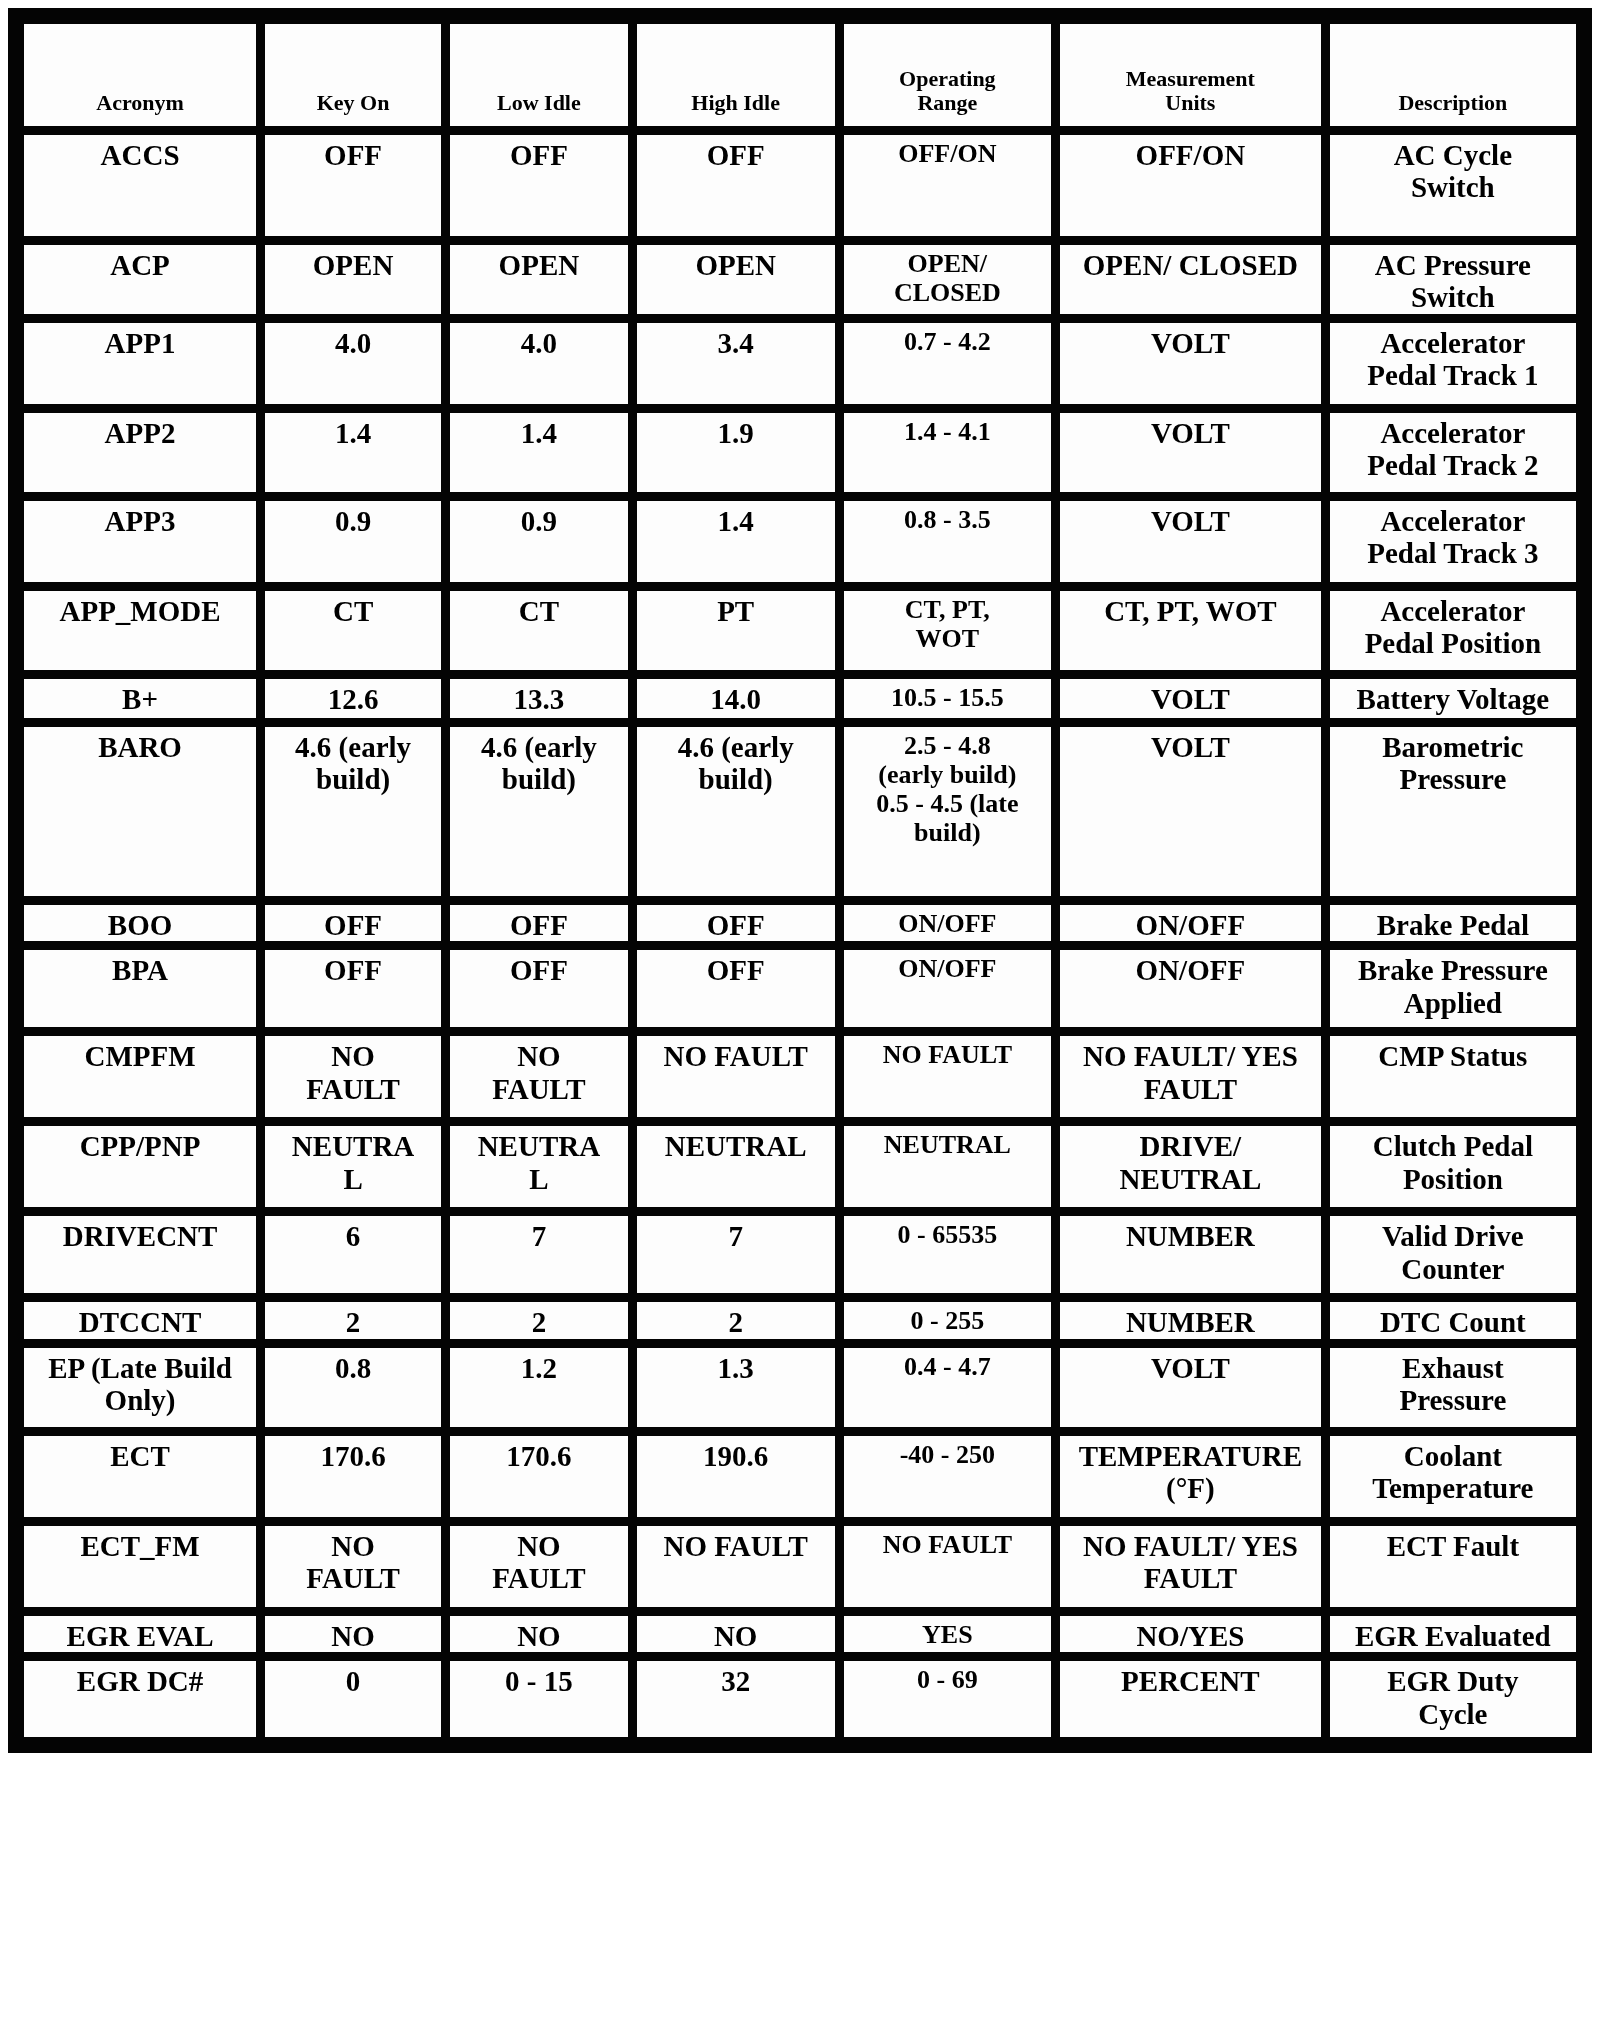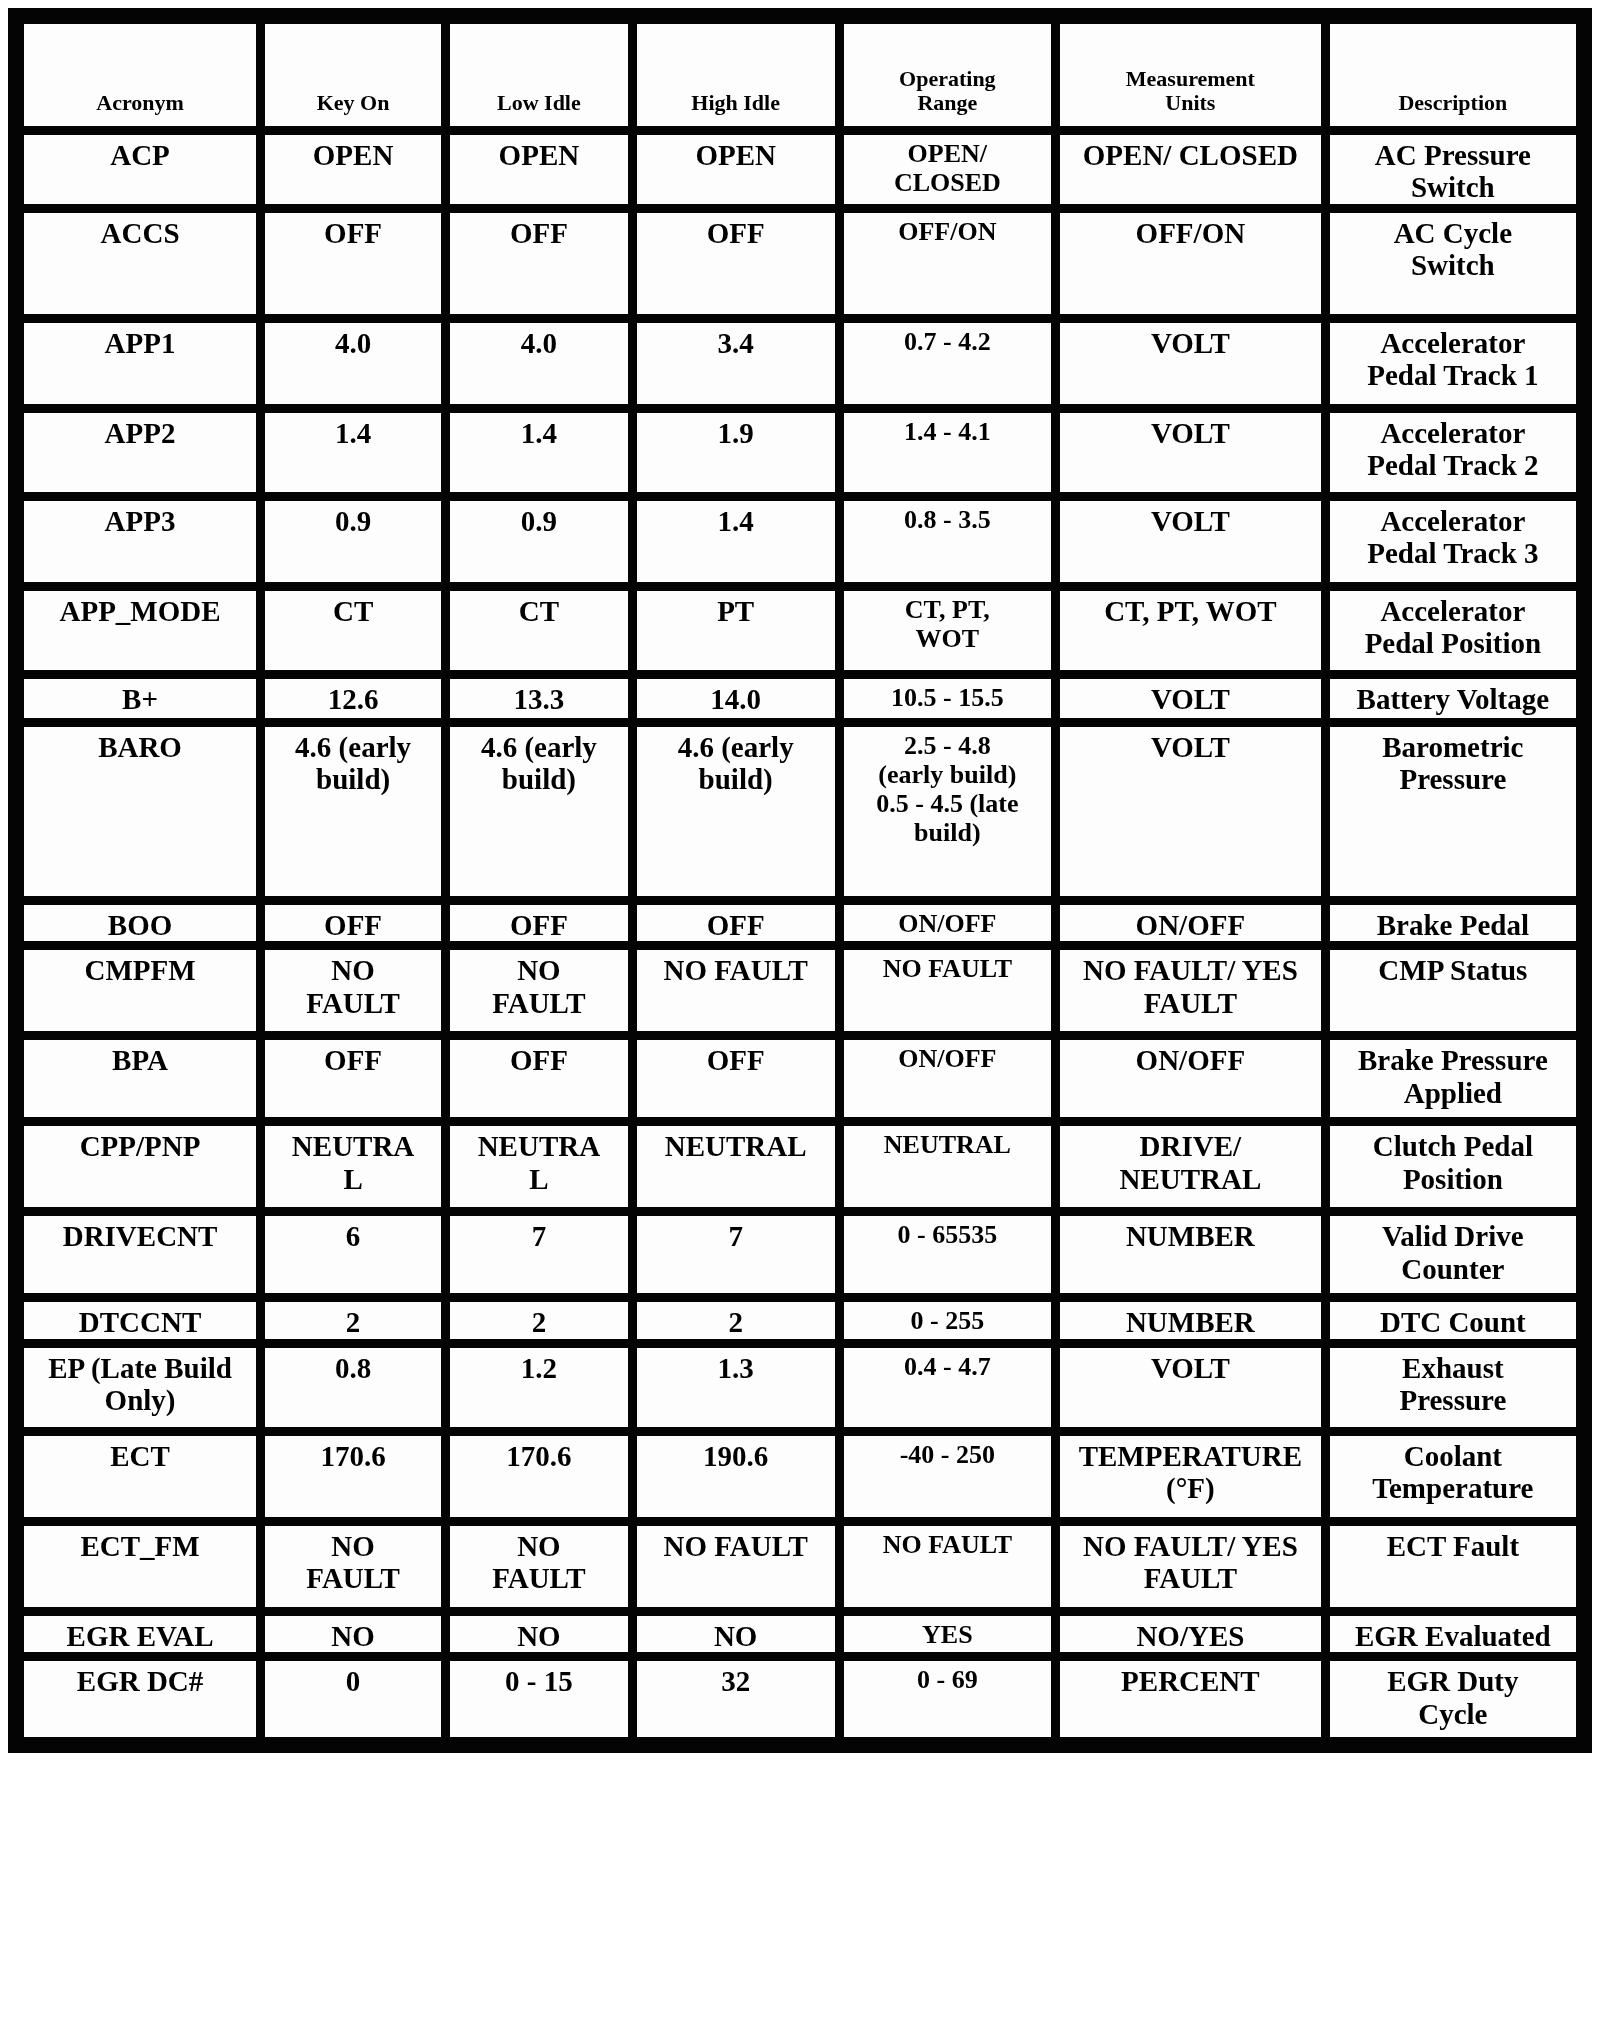--- a/index.html
+++ b/index.html
@@ -72,41 +72,41 @@
       <th>Low Idle</th>
       <th>High Idle</th>
       <th>Operating
 Range</th>
       <th>Measurement
 Units</th>
       <th>Description</th>
     </tr>
   </thead>
   <tbody id="table-body">
+      <tr style="height: 110px;">
+        <td class="c0">ACCS</td>
+        <td class="c1">OFF</td>
+        <td class="c2">OFF</td>
+        <td class="c3">OFF</td>
+        <td class="c4">OFF/ON</td>
+        <td class="c5">OFF/ON</td>
+        <td class="c6">AC Cycle
+Switch</td>
+      </tr>
       <tr style="height: 78px;">
         <td class="c0">ACP</td>
         <td class="c1">OPEN</td>
         <td class="c2">OPEN</td>
         <td class="c3">OPEN</td>
         <td class="c4">OPEN/
 CLOSED</td>
         <td class="c5">OPEN/ CLOSED</td>
         <td class="c6">AC Pressure
 Switch</td>
       </tr>
-      <tr style="height: 110px;">
-        <td class="c0">ACCS</td>
-        <td class="c1">OFF</td>
-        <td class="c2">OFF</td>
-        <td class="c3">OFF</td>
-        <td class="c4">OFF/ON</td>
-        <td class="c5">OFF/ON</td>
-        <td class="c6">AC Cycle
-Switch</td>
-      </tr>
       <tr style="height: 90px;">
         <td class="c0">APP1</td>
         <td class="c1">4.0</td>
         <td class="c2">4.0</td>
         <td class="c3">3.4</td>
         <td class="c4">0.7 - 4.2</td>
         <td class="c5">VOLT</td>
         <td class="c6">Accelerator
 Pedal Track 1</td>
       </tr>
@@ -167,42 +167,42 @@
 Pressure</td>
       </tr>
       <tr style="height: 44px;">
         <td class="c0">BOO</td>
         <td class="c1">OFF</td>
         <td class="c2">OFF</td>
         <td class="c3">OFF</td>
         <td class="c4">ON/OFF</td>
         <td class="c5">ON/OFF</td>
         <td class="c6">Brake Pedal</td>
-      </tr>
-      <tr style="height: 90px;">
-        <td class="c0">CMPFM</td>
-        <td class="c1">NO
-FAULT</td>
-        <td class="c2">NO
-FAULT</td>
-        <td class="c3">NO FAULT</td>
-        <td class="c4">NO FAULT</td>
-        <td class="c5">NO FAULT/ YES
-FAULT</td>
-        <td class="c6">CMP Status</td>
       </tr>
       <tr style="height: 86px;">
         <td class="c0">BPA</td>
         <td class="c1">OFF</td>
         <td class="c2">OFF</td>
         <td class="c3">OFF</td>
         <td class="c4">ON/OFF</td>
         <td class="c5">ON/OFF</td>
         <td class="c6">Brake Pressure
 Applied</td>
+      </tr>
+      <tr style="height: 90px;">
+        <td class="c0">CMPFM</td>
+        <td class="c1">NO
+FAULT</td>
+        <td class="c2">NO
+FAULT</td>
+        <td class="c3">NO FAULT</td>
+        <td class="c4">NO FAULT</td>
+        <td class="c5">NO FAULT/ YES
+FAULT</td>
+        <td class="c6">CMP Status</td>
       </tr>
       <tr style="height: 90px;">
         <td class="c0">CPP/PNP</td>
         <td class="c1">NEUTRA
 L</td>
         <td class="c2">NEUTRA
 L</td>
         <td class="c3">NEUTRAL</td>
         <td class="c4">NEUTRAL</td>
         <td class="c5">DRIVE/

